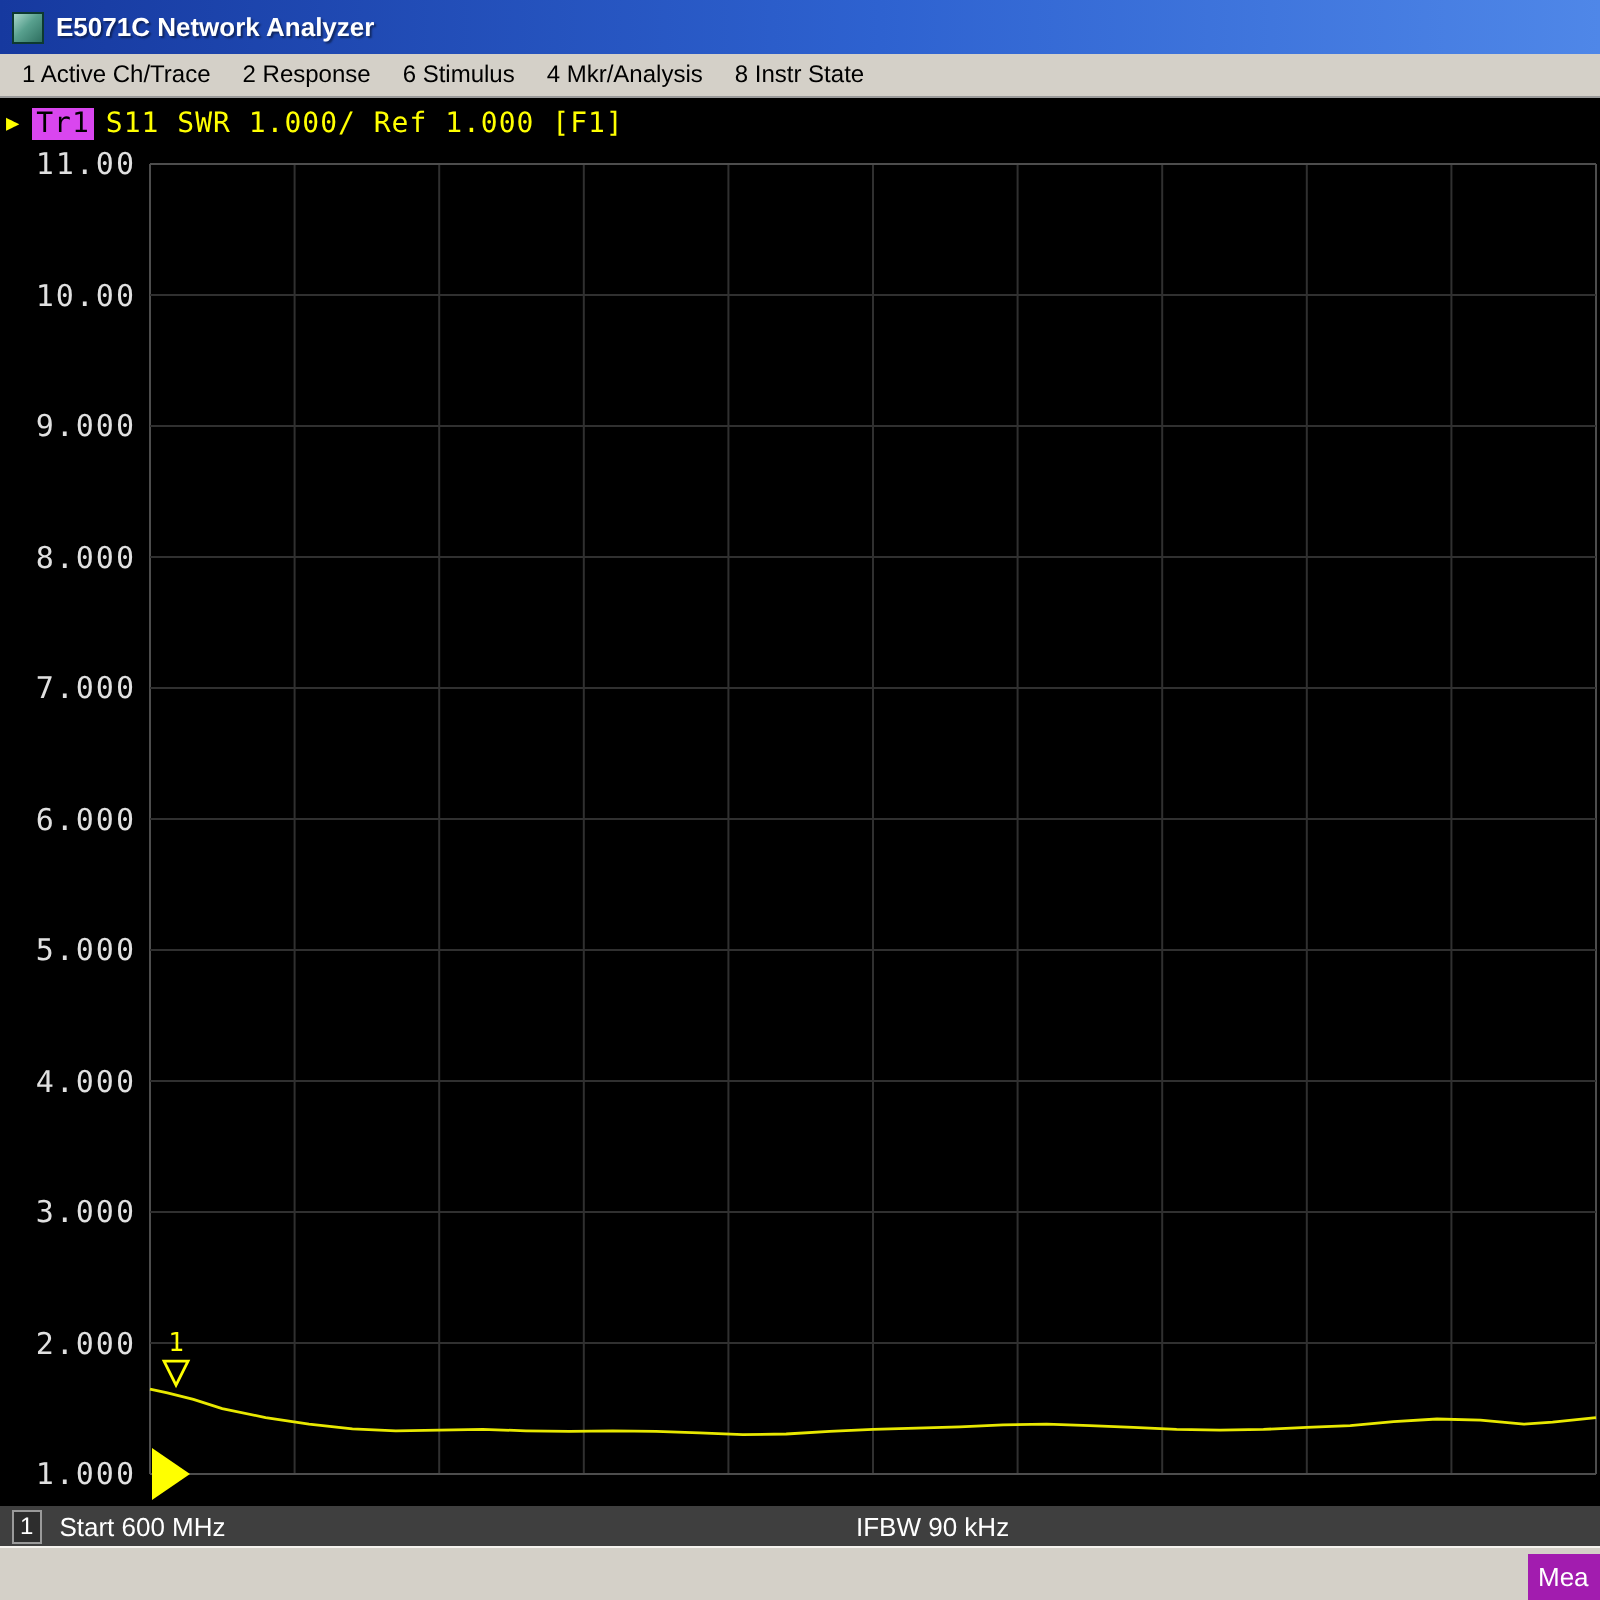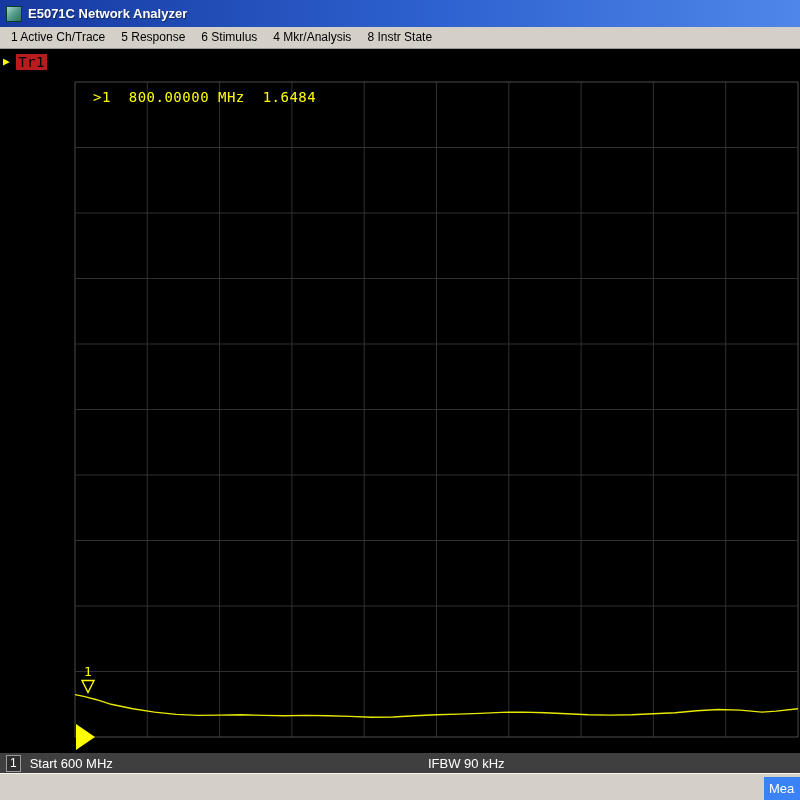--- a/index.html
+++ b/index.html
@@ -41,21 +41,21 @@
   
   .screen { position: relative; height: 724px; background: #000; }
   .trace-line {
     position: absolute; top: 5px; left: 3px;
     display: flex; align-items: center; gap: 6px;
     font-family: "DejaVu Sans Mono", monospace;
     font-size: 14px; letter-spacing: 0.5px;
     color: #ffff00; white-space: pre;
   }
   .trace-arrow { font-size: 11px; line-height: 14px; }
-  .tr-chip { background: #b91c1c; color: #000; padding: 0 2px; }
+  .tr-chip { background: #d946ef; color: #000; padding: 0 2px; }
   .y-axis { position: absolute; left: 0; top: 33px; width: 68px; height: 655px; }
   .ytick {
     position: absolute; right: 0; width: 68px;
     text-align: right;
     font-family: "DejaVu Sans Mono", monospace;
     font-size: 15px; line-height: 18px; color: #e0e0e0;
     letter-spacing: 1px;
   }
   .plot { position: absolute; left: 75px; top: 33px; width: 723px; height: 655px; }
   .plot svg { overflow: visible; display: block; }
@@ -81,47 +81,61 @@
   }
   .ifbw { position: absolute; left: 428px; white-space: nowrap; }
   
   .taskbar {
     height: 27px; background: #d4d0c8;
     border-top: 1px solid #f5f3ee;
     position: relative;
   }
   .softkey {
     position: absolute; right: 0; top: 3px; bottom: 0; width: 36px;
-    background: #3b82f6; color: #fff;
+    background: #a21caf; color: #fff;
     font-size: 13px; padding: 4px 0 0 5px;
     overflow: hidden; white-space: nowrap;
   }
 </style>
 </head>
 <body>
 
 <div class="titlebar">
   <div class="app-icon"></div>
   <div class="window-title">E5071C Network Analyzer</div>
 </div>
 
 <div class="menubar">
   <div class="menu-item">1 Active Ch/Trace</div>
-  <div class="menu-item">5 Response</div>
+  <div class="menu-item">2 Response</div>
   <div class="menu-item">6 Stimulus</div>
   <div class="menu-item">4 Mkr/Analysis</div>
   <div class="menu-item">8 Instr State</div>
 </div>
 
 <div class="screen">
   <div class="trace-line">
     <span class="trace-arrow">▶</span>
     <span class="tr-chip">Tr1</span>
+    <span>S11 SWR 1.000/ Ref 1.000 [F1]</span>
   </div>
 
+  <div class="y-axis">
+      <div class="ytick" style="top: -9px;">11.00</div>
+      <div class="ytick" style="top: 56.5px;">10.00</div>
+      <div class="ytick" style="top: 122px;">9.000</div>
+      <div class="ytick" style="top: 187.5px;">8.000</div>
+      <div class="ytick" style="top: 253px;">7.000</div>
+      <div class="ytick" style="top: 318.5px;">6.000</div>
+      <div class="ytick" style="top: 384px;">5.000</div>
+      <div class="ytick" style="top: 449.5px;">4.000</div>
+      <div class="ytick" style="top: 515px;">3.000</div>
+      <div class="ytick" style="top: 580.5px;">2.000</div>
+      <div class="ytick" style="top: 646px;">1.000</div>
+    </div>
 
   <div class="plot">
     <svg width="723" height="655" viewBox="0 0 723 655">
         <line x1="0" y1="0" x2="0" y2="655" stroke="#4d4d4d" stroke-width="1"></line>
         <line x1="72.3" y1="0" x2="72.3" y2="655" stroke="#303030" stroke-width="1"></line>
         <line x1="144.6" y1="0" x2="144.6" y2="655" stroke="#303030" stroke-width="1"></line>
         <line x1="216.9" y1="0" x2="216.9" y2="655" stroke="#303030" stroke-width="1"></line>
         <line x1="289.2" y1="0" x2="289.2" y2="655" stroke="#303030" stroke-width="1"></line>
         <line x1="361.5" y1="0" x2="361.5" y2="655" stroke="#303030" stroke-width="1"></line>
         <line x1="433.8" y1="0" x2="433.8" y2="655" stroke="#303030" stroke-width="1"></line>
@@ -138,21 +152,20 @@
         <line x1="0" y1="393" x2="723" y2="393" stroke="#303030" stroke-width="1"></line>
         <line x1="0" y1="458.5" x2="723" y2="458.5" stroke="#303030" stroke-width="1"></line>
         <line x1="0" y1="524" x2="723" y2="524" stroke="#303030" stroke-width="1"></line>
         <line x1="0" y1="589.5" x2="723" y2="589.5" stroke="#303030" stroke-width="1"></line>
         <line x1="0" y1="655" x2="723" y2="655" stroke="#4d4d4d" stroke-width="1"></line>
         <polygon points="1,642 1,668 20,655" fill="#ffff00"></polygon>
         <polyline points="0.0,612.6 8.7,614.4 21.7,617.7 36.1,622.3 57.8,626.8 79.5,630.1 101.2,632.4 122.9,633.4 144.6,633.1 166.3,632.7 188.0,633.4 209.7,633.7 231.4,633.4 253.0,633.7 274.7,634.4 296.4,635.3 318.1,635.0 339.8,633.7 361.5,632.7 383.2,632.1 404.9,631.4 426.6,630.4 448.3,630.1 469.9,630.8 491.6,631.7 513.3,632.7 535.0,633.1 556.7,632.7 578.4,631.7 600.1,630.8 621.8,628.8 643.5,627.5 665.2,628.1 686.9,630.1 701.3,629.1 723.0,626.8" fill="none" stroke="#e8e800" stroke-width="1.4"></polyline>
         <polygon points="13.014,610.5298 7.013999999999999,598.5298 19.014,598.5298" fill="none" stroke="#ffff00" stroke-width="1.4"></polygon>
         <text x="13.014" y="593.5298" fill="#ffff00" text-anchor="middle" font-size="13" font-family="DejaVu Sans Mono, monospace">1</text>
       </svg>
-    <div class="readout">&gt;1  800.00000 MHz  1.6484</div>
   </div>
 
   <div class="status-row">
     <span class="ch-badge">1</span>
     <span>Start 600 MHz</span>
     <span class="ifbw">IFBW 90 kHz</span>
   </div>
 </div>
 
 <div class="taskbar">

